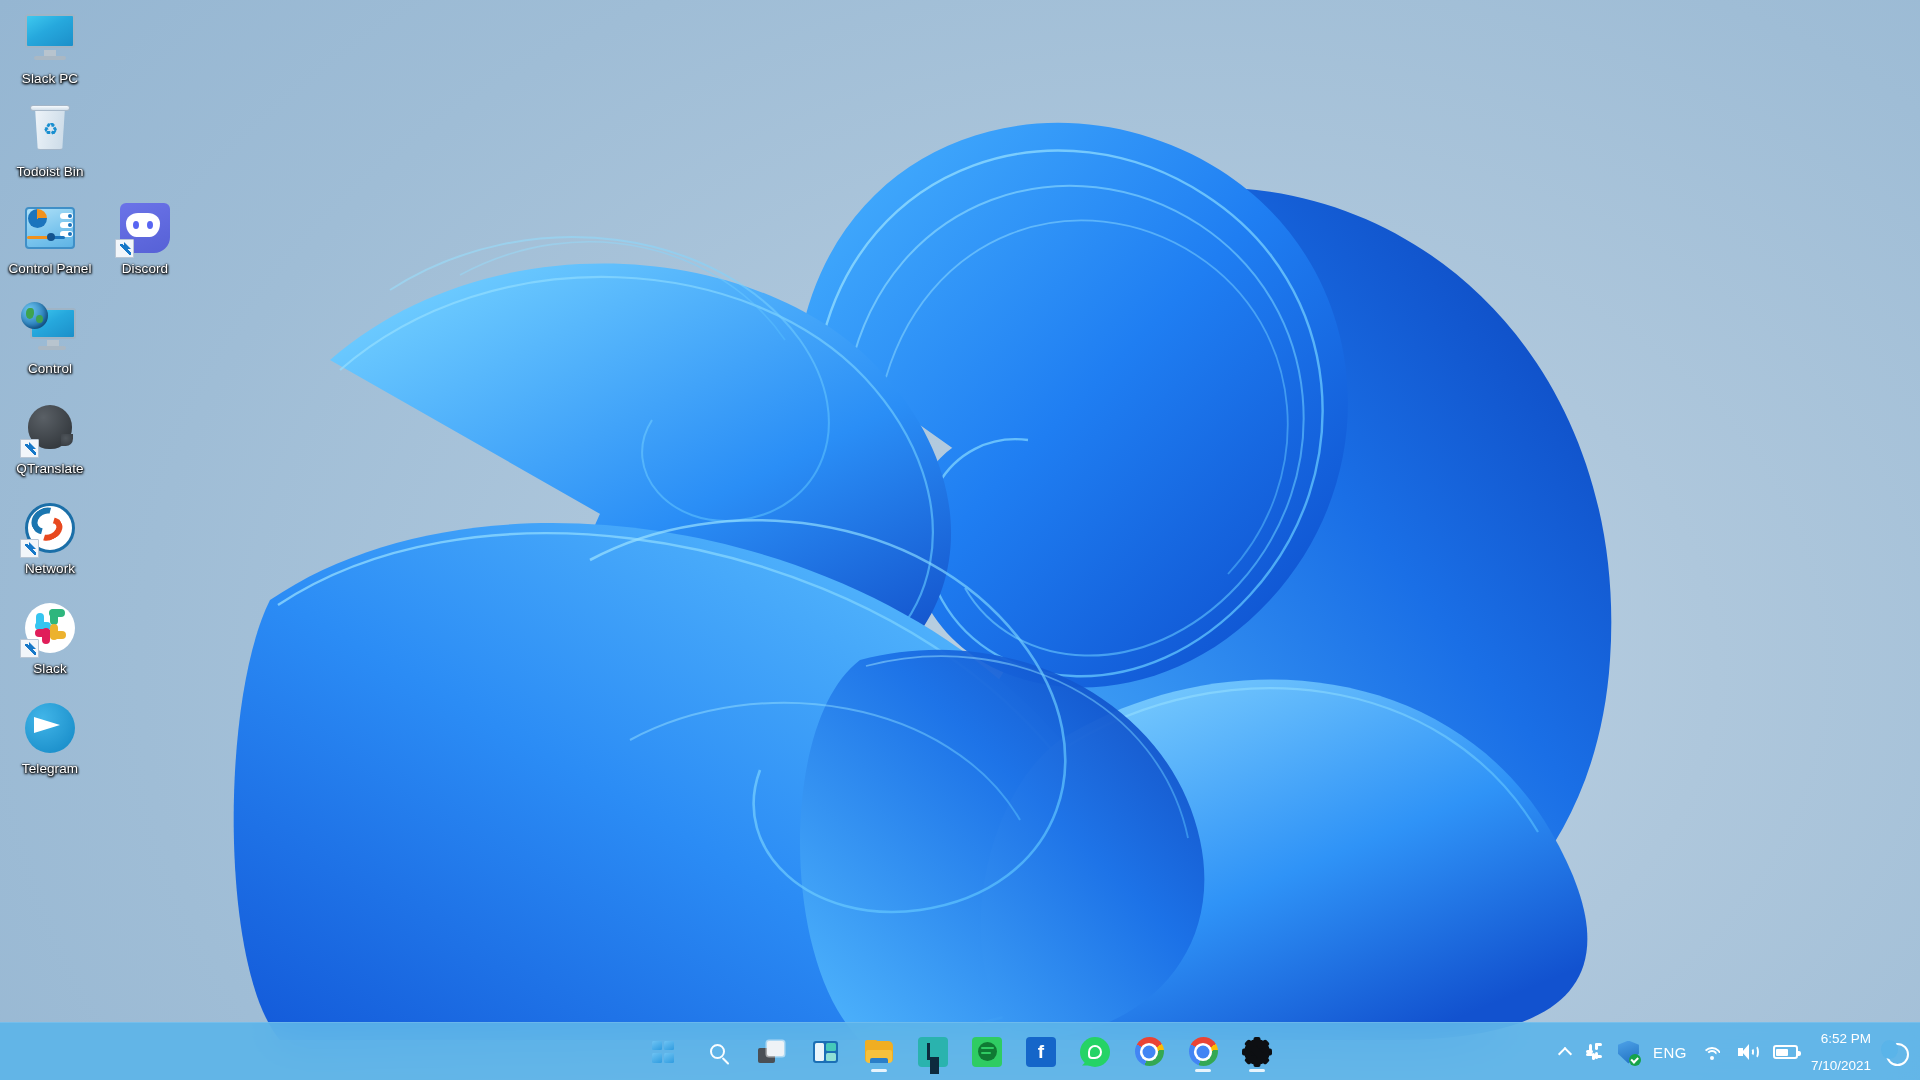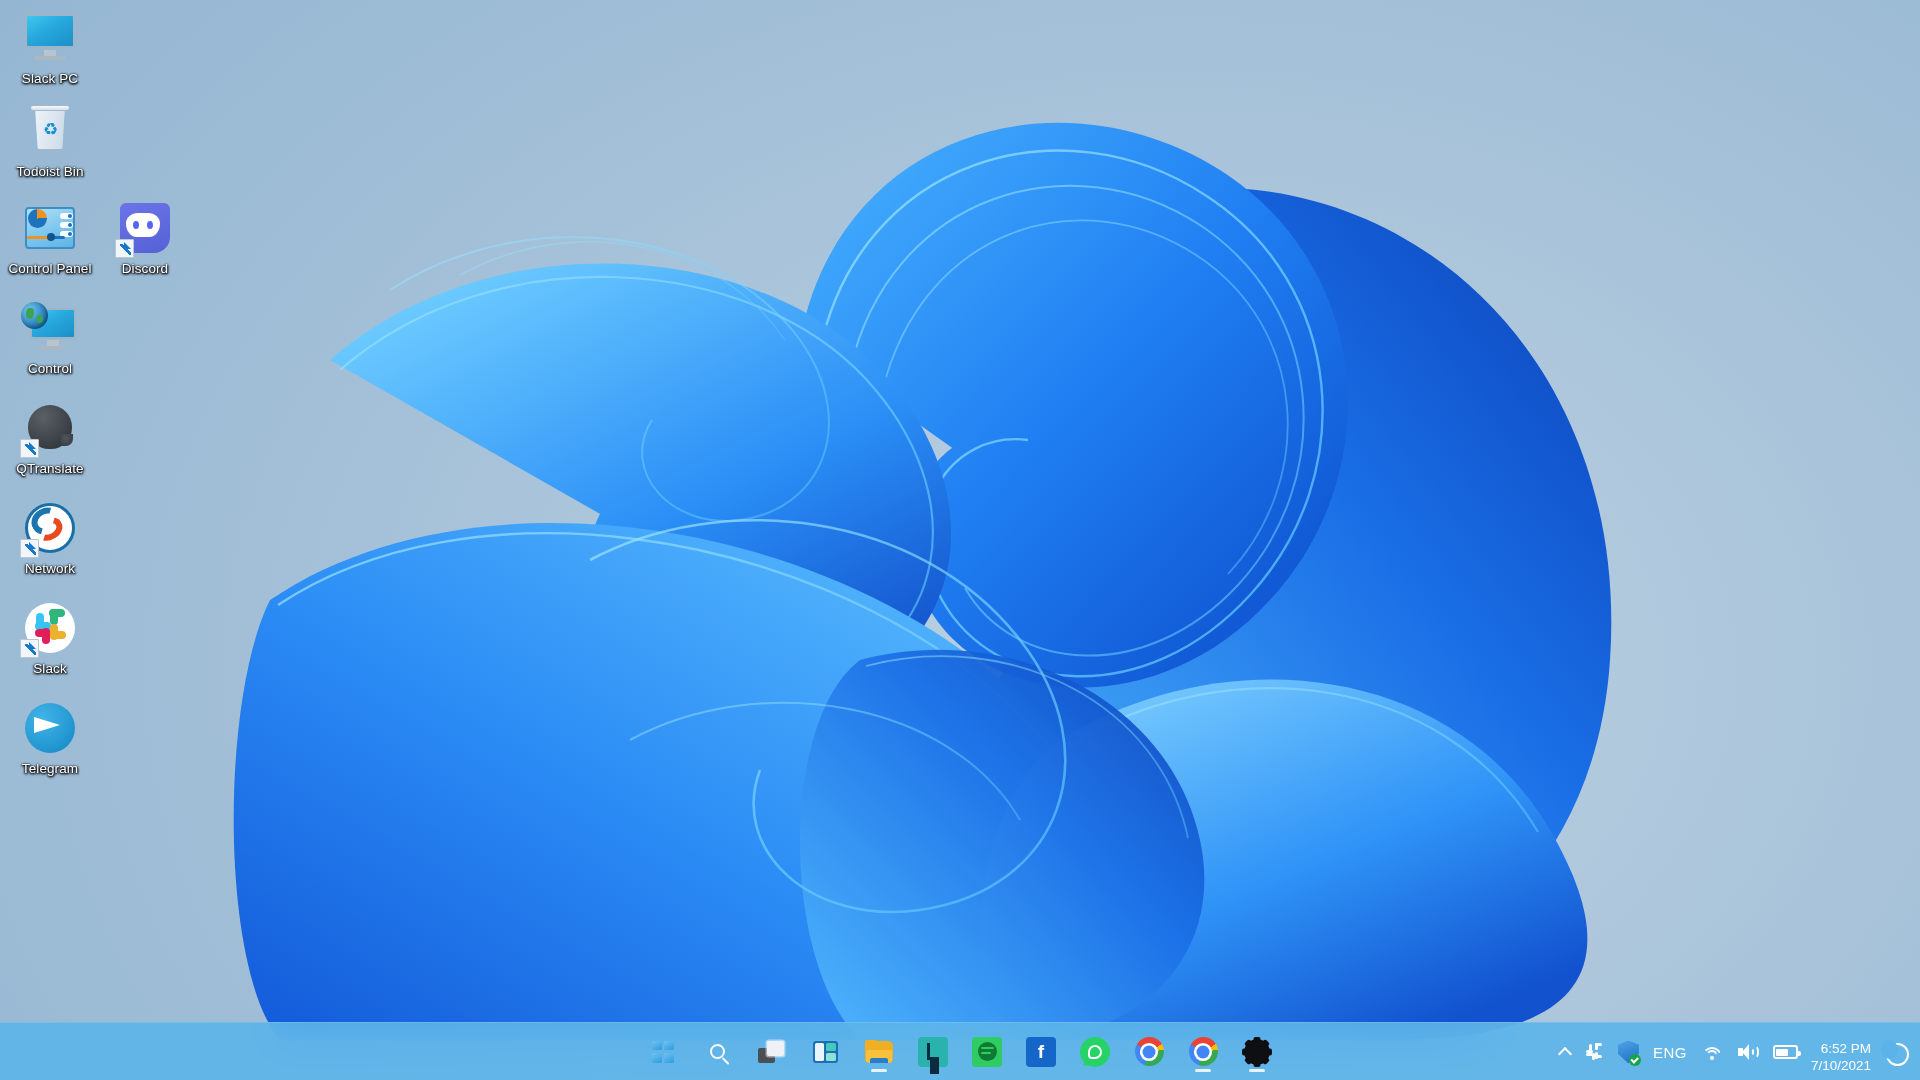--- a/index.html
+++ b/index.html
@@ -365,21 +365,21 @@
               border-top:8px solid transparent;border-bottom:8px solid transparent;border-right:7px solid #fff; }
   .vol .w1,.vol .w2{ position:absolute;border:2px solid #fff;border-radius:50%;
                      border-left-color:transparent;border-top-color:transparent;border-bottom-color:transparent; }
   .vol .w1{ left:12px;top:5px;width:5px;height:8px; }
   .vol .w2{ left:14px;top:2px;width:8px;height:14px; }
 
   .batt{ width:25px;height:14px;border:2px solid #fff;border-radius:3px;position:relative; }
   .batt::after{ content:"";position:absolute;right:-5px;top:3.5px;width:3px;height:5px;background:#fff;border-radius:0 2px 2px 0; }
   .batt .fill{ position:absolute;left:1.5px;top:1.5px;bottom:1.5px;width:12px;background:#fff;border-radius:1px; }
 
-  .clock{ display:flex;flex-direction:column;align-items:flex-end;justify-content:flex-end;
+  .clock{ display:flex;flex-direction:column;align-items:flex-end;justify-content:space-between;
           color:#fff;font-size:13.5px;line-height:17px;padding:0 8px 0 6px; }
 
   .moon{ width:19px;height:19px;position:relative; }
   .moon::before{ content:"";position:absolute;left:0;top:0;width:19px;height:19px;border-radius:50%;
                  border:2px solid #fff; }
   .moon::after{ content:"";position:absolute;left:-5px;top:-3px;width:17px;height:19px;border-radius:50%;
                 background:rgba(90,180,233,1); }
 </style>
 </head>
 <body>

